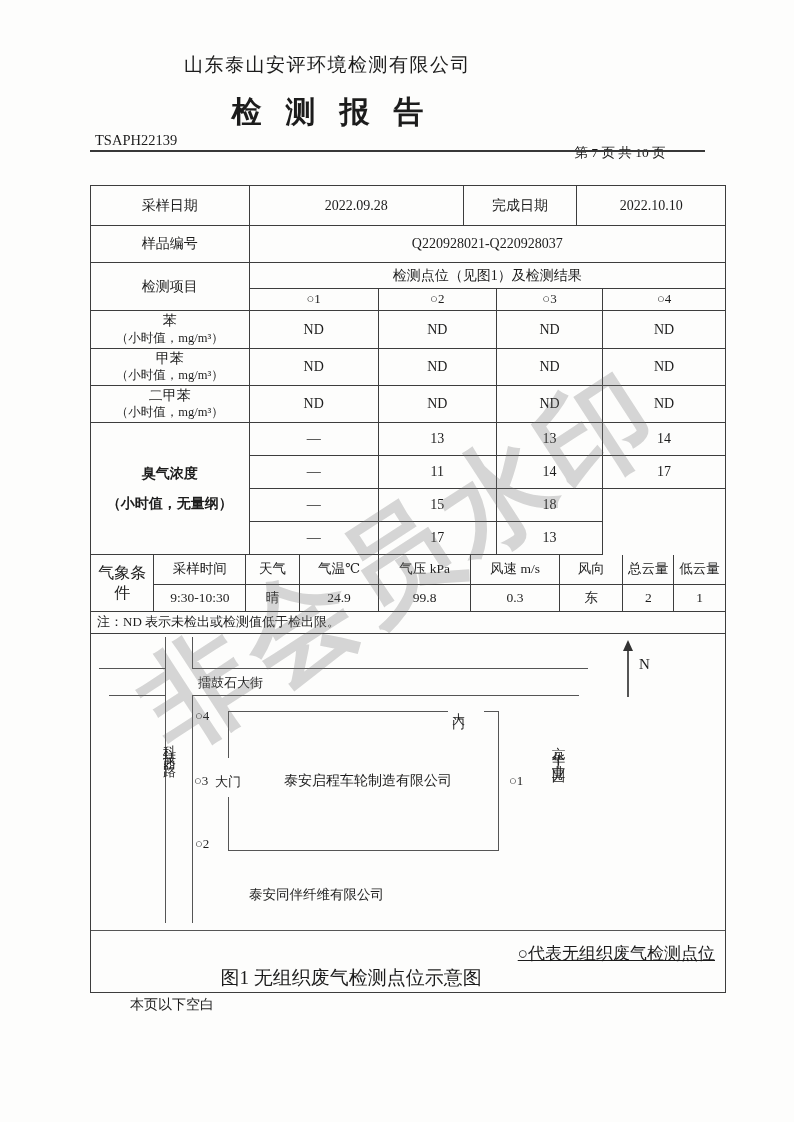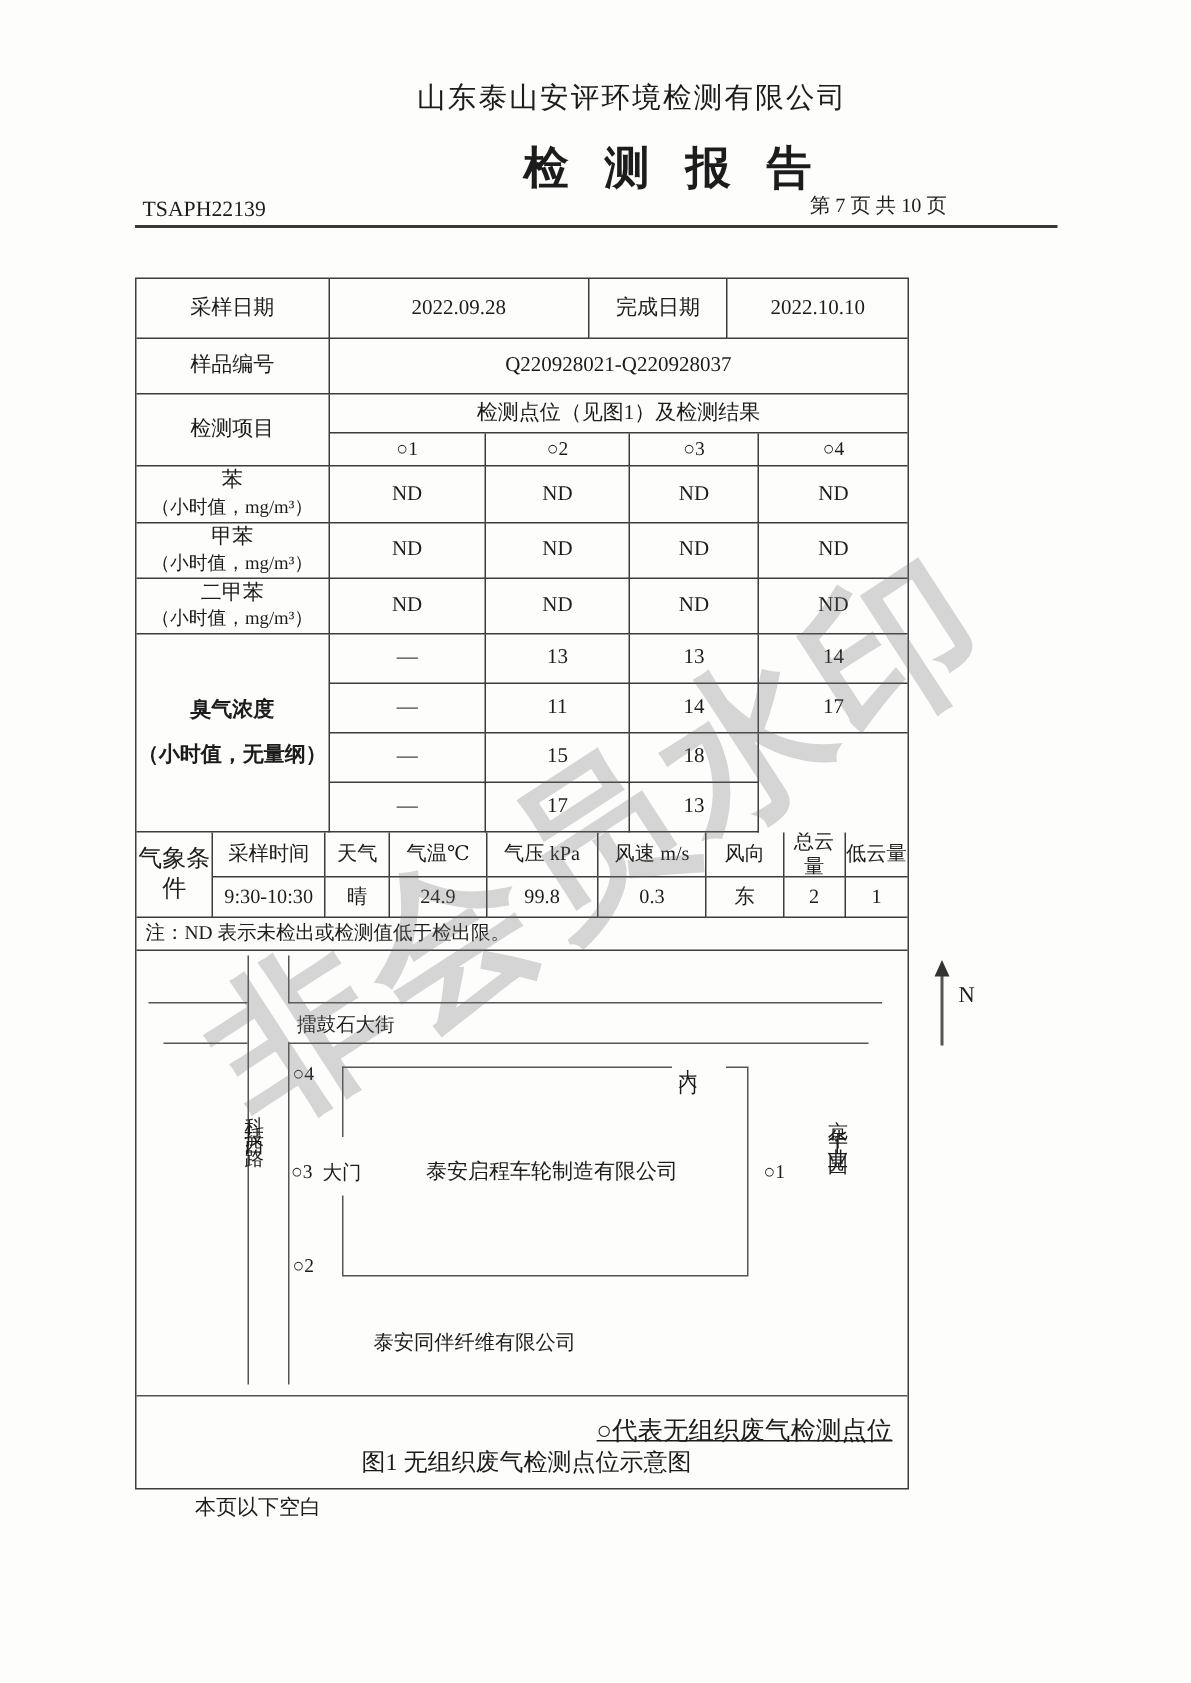--- a/index.html
+++ b/index.html
@@ -3,29 +3,29 @@
 <meta charset="utf-8">
 <style>
   html,body{margin:0;padding:0;}
   .page{
     position:relative; width:794px; height:1122px;
     background:#fdfdfc; overflow:hidden;
     font-family:"Liberation Serif","DejaVu Serif",serif;
     color:#1c1c1c;
   }
   
-  .hdrblock{position:absolute; left:90px; top:52px; width:475px; text-align:right;}
+  .hdrblock{position:absolute; left:90px; top:52px; width:475px; text-align:center;}
   .company{font-size:19px; letter-spacing:1.5px;}
   .rtitle{margin-top:14px; font-size:30px; font-weight:bold; letter-spacing:24px; text-indent:24px;}
   .repno{position:absolute; left:95px; top:132px; font-size:14.5px;}
-  .pageinfo{position:absolute; left:540px; top:128px; width:160px; text-align:left; font-size:13.5px;}
+  .pageinfo{position:absolute; left:540px; top:144px; width:160px; text-align:center; font-size:13.5px;}
   .hline{position:absolute; left:90px; top:150px; width:615px; height:2px; background:#383838;}
   .ttitle{position:absolute; left:90px; top:160px; width:480px; text-align:center; font-size:15.5px; letter-spacing:1px;}
   
-  .tbl{position:absolute; left:90px; top:185px; width:516px; box-sizing:border-box;
+  .tbl{position:absolute; left:90px; top:185px; width:636px; box-sizing:border-box;
        border:1.5px solid #3d3d3d; background:transparent;}
   .row{display:grid; box-sizing:border-box;}
   .c{box-sizing:border-box; display:flex; align-items:center; justify-content:center;
      border-right:1px solid #3d3d3d; font-size:14px; text-align:center; line-height:1.25; overflow:hidden;}
   .cl{border-right:none;}          
   .rb{border-bottom:1px solid #3d3d3d;}
   .grid-r1{grid-template-columns:25% 33.8% 17.9% 23.3%; height:40px;}
   .grid-2 {grid-template-columns:25% 75%;}
   .grid-a {grid-template-columns:25% 20.4% 18.6% 16.8% 19.2%;}
   .sub4   {grid-template-columns:27.2% 24.8% 22.4% 25.6%;}
@@ -49,21 +49,21 @@
   .notecell{justify-content:flex-start; padding-left:6px; font-size:13px;}
   
   .mapcell{position:relative; height:358px; box-sizing:border-box; font-size:13px;}
   .mline{position:absolute; background:#555;}
   .mlabel{position:absolute; white-space:nowrap;}
   .vtext{writing-mode:vertical-rl; text-orientation:upright; letter-spacing:7px;}
   .north-line{left:536px; top:14px; width:1.5px; height:49px;}
   .north-head{position:absolute; left:532px; top:6px; width:0; height:0;
     border-left:5px solid transparent; border-right:5px solid transparent; border-bottom:11px solid #333;}
   .legend{position:absolute; right:10px; top:308px; font-size:17px;text-decoration:underline;}
-  .caption{position:absolute; left:20px; top:331px; width:480px; text-align:center; font-size:16px;}
+  .caption{position:absolute; left:20px; top:331px; width:480px; text-align:center; font-size:19px;}
   .blanknote{position:absolute; left:130px; top:996px; font-size:14px;}
   
   .watermark{position:absolute; left:60px; top:390px; width:680px; height:340px;
     display:flex; align-items:center; justify-content:center;
     transform:rotate(-33deg); font-size:112px; font-weight:bold; letter-spacing:6px;
     color:rgba(110,110,110,0.28); z-index:5; pointer-events:none; white-space:nowrap;}
 </style>
 </head>
 <body>
 

